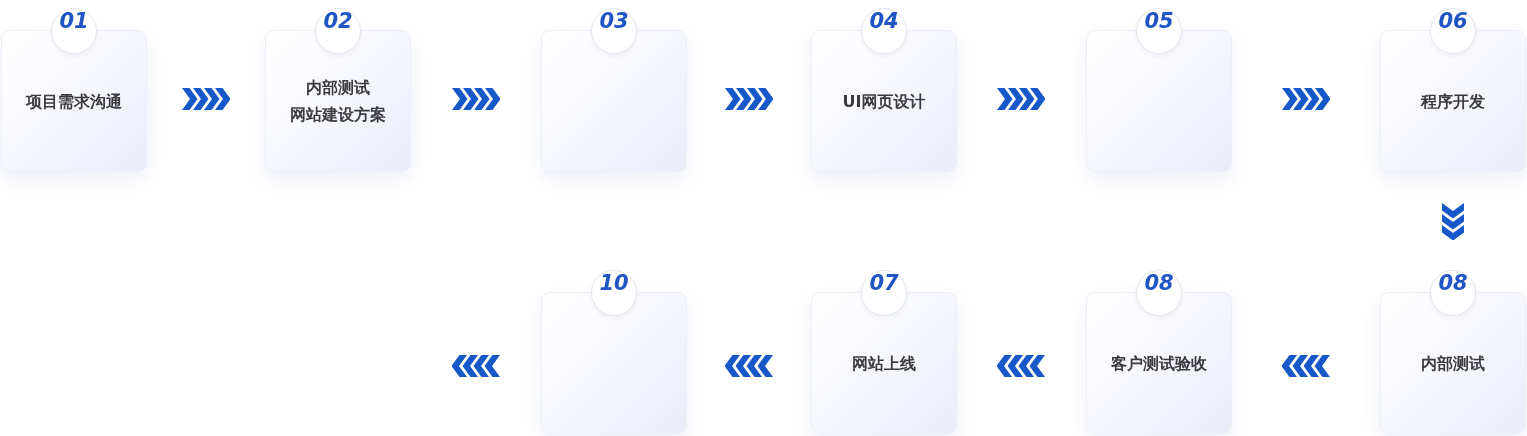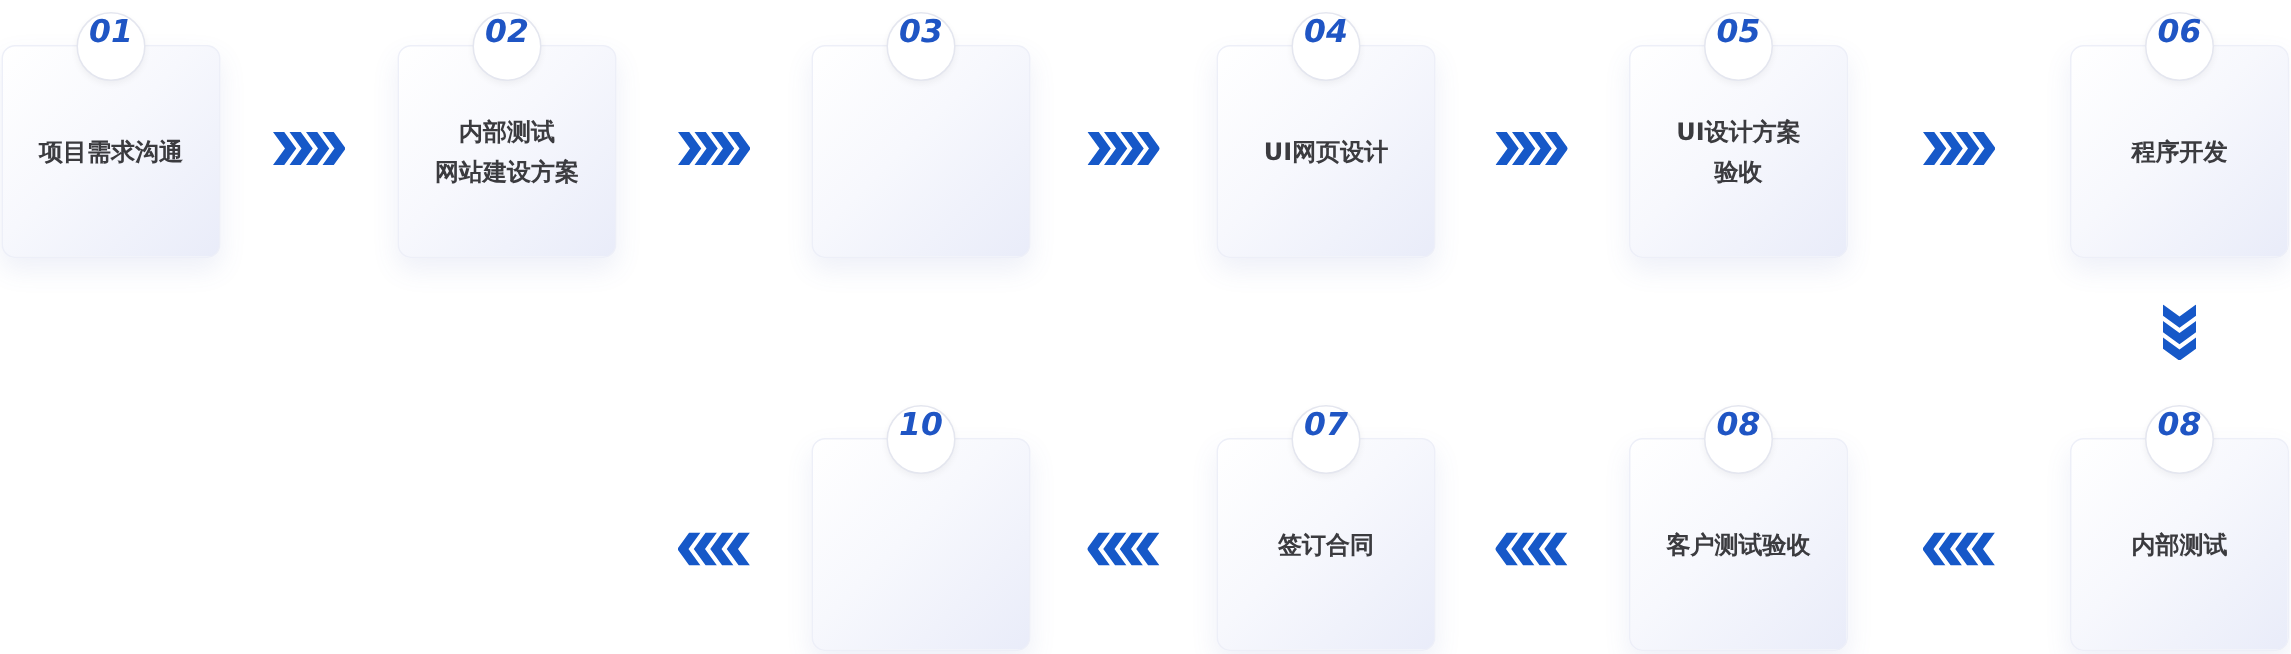--- a/index.html
+++ b/index.html
@@ -88,24 +88,20 @@
     <div class="label">
       <span>UI网页设计</span>
 
     </div>
   </div>
 
   <div class="card" style="left:1086px;top:30px">
     <div class="badge">
         <span>05</span>
       </div>
-    <div class="label">
-      <span>UI设计方案</span>
-      <span>验收</span>
-    </div>
   </div>
 
   <div class="card" style="left:1380px;top:30px">
     <div class="badge">
         <span>06</span>
       </div>
     <div class="label">
       <span>程序开发</span>
 
     </div>
@@ -129,21 +125,21 @@
       <span>客户测试验收</span>
 
     </div>
   </div>
 
   <div class="card" style="left:811px;top:292px">
     <div class="badge">
         <span>07</span>
       </div>
     <div class="label">
-      <span>签订合同</span>
+      <span>网站上线</span>
 
     </div>
   </div>
 
   <div class="card" style="left:541px;top:292px">
     <div class="badge">
         <span>10</span>
       </div>
   </div>
 

